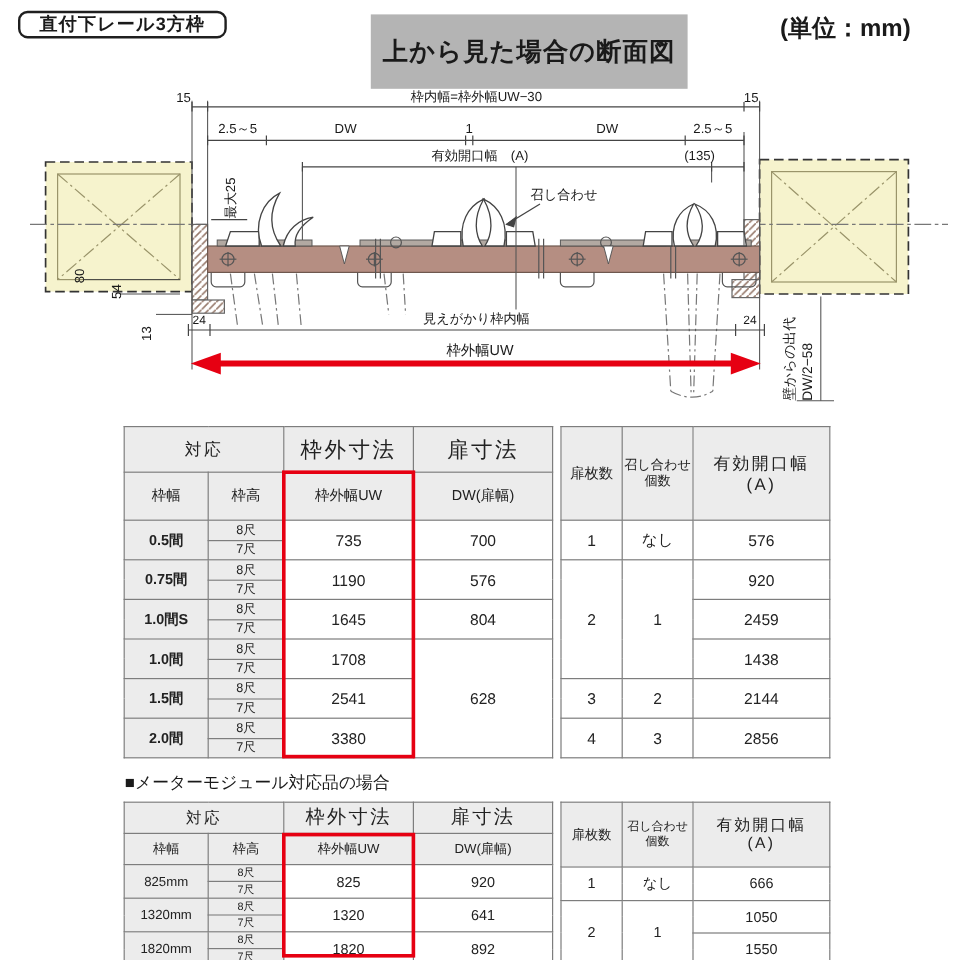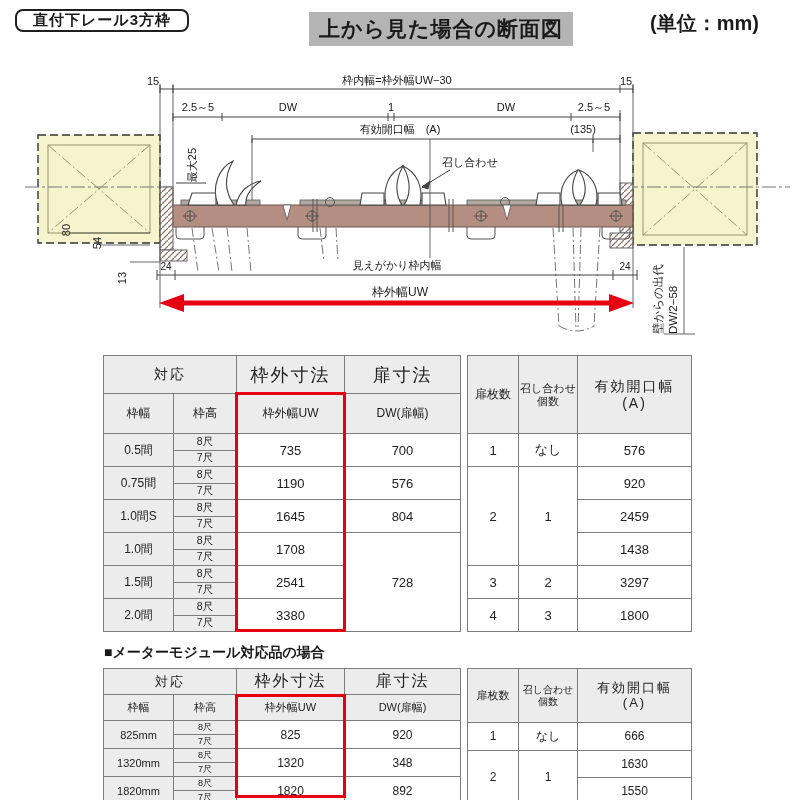--- a/index.html
+++ b/index.html
@@ -3,53 +3,53 @@
 <meta charset="utf-8">
 <style>
   html,body{margin:0;padding:0;}
   body{width:800px;height:800px;position:relative;background:#ffffff;
        font-family:"Liberation Sans","DejaVu Sans",sans-serif;color:#1a1a1a;
        -webkit-font-smoothing:antialiased;}
   .abs{position:absolute;}
   
   .title-box{left:15px;top:9px;border:2px solid #1f1f1f;border-radius:8px;
              padding:0 16px;font-size:15px;font-weight:700;letter-spacing:1px;}
-  .title-gray{left:309px;top:12px;background:#b4b4b4;padding:3px 10px;
+  .title-gray{left:309px;top:12px;background:#b4b4b4;padding:17px 10px;
               font-size:21px;font-weight:700;letter-spacing:1px;}
   .unit{left:650px;top:10px;font-size:20px;font-weight:700;}
   
   .tbl-wrap{display:flex;}
   table{border-collapse:collapse;table-layout:fixed;border-radius:16px;}
   .part{border:1.5px solid #4a4a4a;}
   td,th{border:1px solid #7d7d7d;text-align:center;vertical-align:middle;
         padding:0;font-weight:400;color:#222;overflow:hidden;}
   th{background:#ececec;}
   .lab{background:#ececec;}
   .pre{white-space:pre-line;line-height:1.15;}
   
   .t1 tr{height:16.5px;}
   .t1 .hr1{height:38px;} .t1 .hr2{height:40px;} .t1 .hrR{height:78px;}
   .t1 .big{font-size:18px;letter-spacing:2px;}
   .t1 .mid{font-size:14px;letter-spacing:2px;}
   .t1 .sm{font-size:12px;}
   .t1 .xs{font-size:11px;}
   .t1 td{font-size:13px;}
   .t1 .sub{font-size:10.5px;background:#ececec;}
-  .t1 .rlab{font-size:12px;}
+  .t1 .rlab{font-size:12px;font-weight:bold;}
   
   .t2 tr{height:13px;}
   .t2 .hr1{height:26px;} .t2 .hr2{height:26px;} .t2 .hrR{height:52px;}
   .t2 .big{font-size:16px;letter-spacing:2px;}
   .t2 .mid{font-size:13px;letter-spacing:2px;}
   .t2 .sm{font-size:11px;}
   .t2 .xs{font-size:10px;}
   .t2 td{font-size:12px;}
   .t2 .sub{font-size:9px;background:#ececec;}
   .t2 .rlab{font-size:11px;}
-  .note{left:104px;top:644px;font-size:14px;font-weight:700;text-align:right;}
+  .note{left:104px;top:644px;font-size:14px;font-weight:400;text-align:right;}
   .redbox{border:3px solid #e60012;box-sizing:border-box;pointer-events:none;}
 </style>
 </head>
 <body>
 
 <div class="abs title-box">直付下レール3方枠</div>
 <div class="abs title-gray">上から見た場合の断面図</div>
 <div class="abs unit">(単位：mm)</div>
 
 <svg class="abs" style="left:0;top:0" width="800" height="350" viewBox="0 0 800 350">
@@ -270,21 +270,21 @@
         <td rowspan="2">1645</td>
         <td rowspan="2">804</td>
         </tr>
     <tr>
           <td class="sub">7尺</td>
         </tr>
     <tr>
           <td rowspan="2" class="lab rlab">1.0間</td>
         <td class="sub">8尺</td>
         <td rowspan="2">1708</td>
-        <td rowspan="6">728</td>
+        <td rowspan="6">628</td>
         </tr>
     <tr>
           <td class="sub">7尺</td>
         </tr>
     <tr>
           <td rowspan="2" class="lab rlab">1.5間</td>
         <td class="sub">8尺</td>
         <td rowspan="2">2541</td>
         </tr>
     <tr>
@@ -330,27 +330,27 @@
           <td rowspan="2">2459</td>
         </tr>
     <tr></tr>
     <tr>
           <td rowspan="2">1438</td>
         </tr>
     <tr></tr>
     <tr>
           <td rowspan="2">3</td>
         <td rowspan="2">2</td>
-        <td rowspan="2">3297</td>
+        <td rowspan="2">2144</td>
         </tr>
     <tr></tr>
     <tr>
           <td rowspan="2">4</td>
         <td rowspan="2">3</td>
-        <td rowspan="2">1800</td>
+        <td rowspan="2">2856</td>
         </tr>
     <tr></tr>
   </tbody>
     </table>
 </div>
 <div class="abs redbox" style="left:235px;top:392px;width:111px;height:240px"></div>
 
 <div class="abs note">■メーターモジュール対応品の場合</div>
 <div class="abs tbl-wrap t2" style="left:103px;top:668px;gap:6px">
   <table class="part">
@@ -378,21 +378,21 @@
         <td rowspan="2">825</td>
         <td rowspan="2">920</td>
         </tr>
     <tr>
           <td class="sub">7尺</td>
         </tr>
     <tr>
           <td rowspan="2" class="lab rlab">1320mm</td>
         <td class="sub">8尺</td>
         <td rowspan="2">1320</td>
-        <td rowspan="2">348</td>
+        <td rowspan="2">641</td>
         </tr>
     <tr>
           <td class="sub">7尺</td>
         </tr>
     <tr>
           <td rowspan="2" class="lab rlab">1820mm</td>
         <td class="sub">8尺</td>
         <td rowspan="2">1820</td>
         <td rowspan="2">892</td>
         </tr>
@@ -417,21 +417,21 @@
     </tr>
     <tr>
           <td rowspan="2">1</td>
         <td rowspan="2">なし</td>
         <td rowspan="2">666</td>
         </tr>
     <tr></tr>
     <tr>
           <td rowspan="4">2</td>
         <td rowspan="4">1</td>
-        <td rowspan="2">1630</td>
+        <td rowspan="2">1050</td>
         </tr>
     <tr></tr>
     <tr>
           <td rowspan="2">1550</td>
         </tr>
     <tr></tr>
   </tbody>
     </table>
 </div>
 <div class="abs redbox" style="left:235px;top:694px;width:111px;height:104px"></div>

